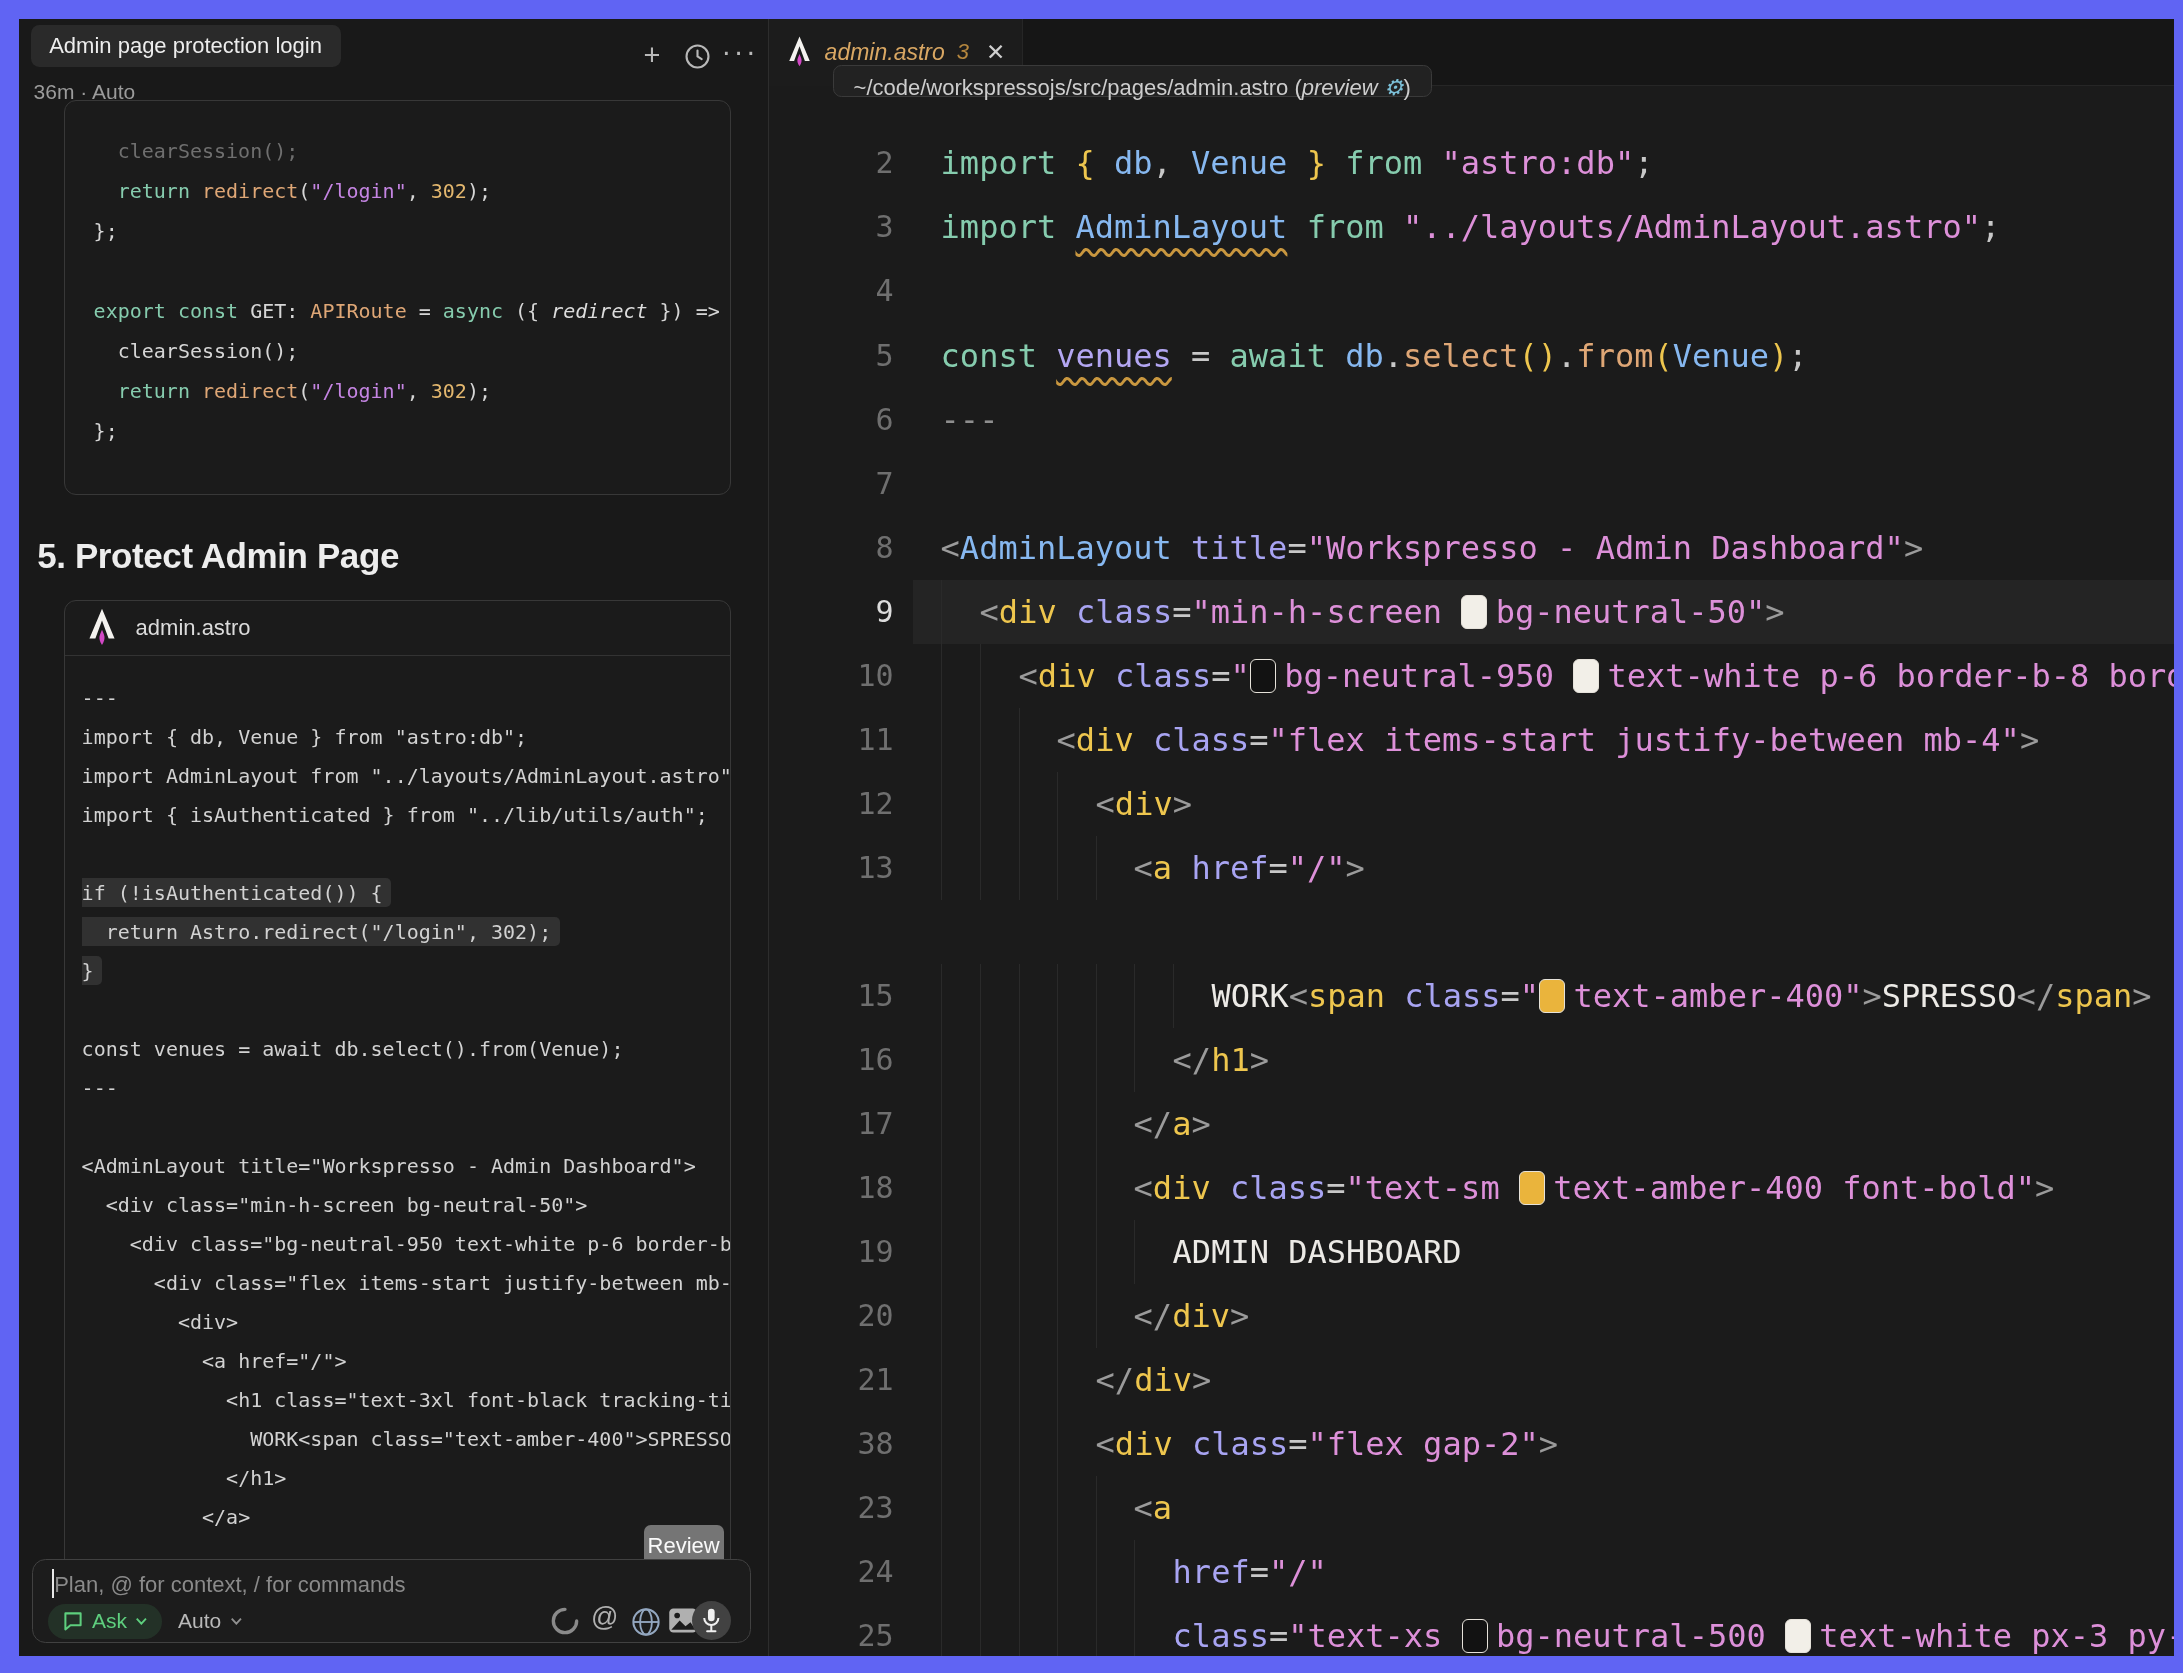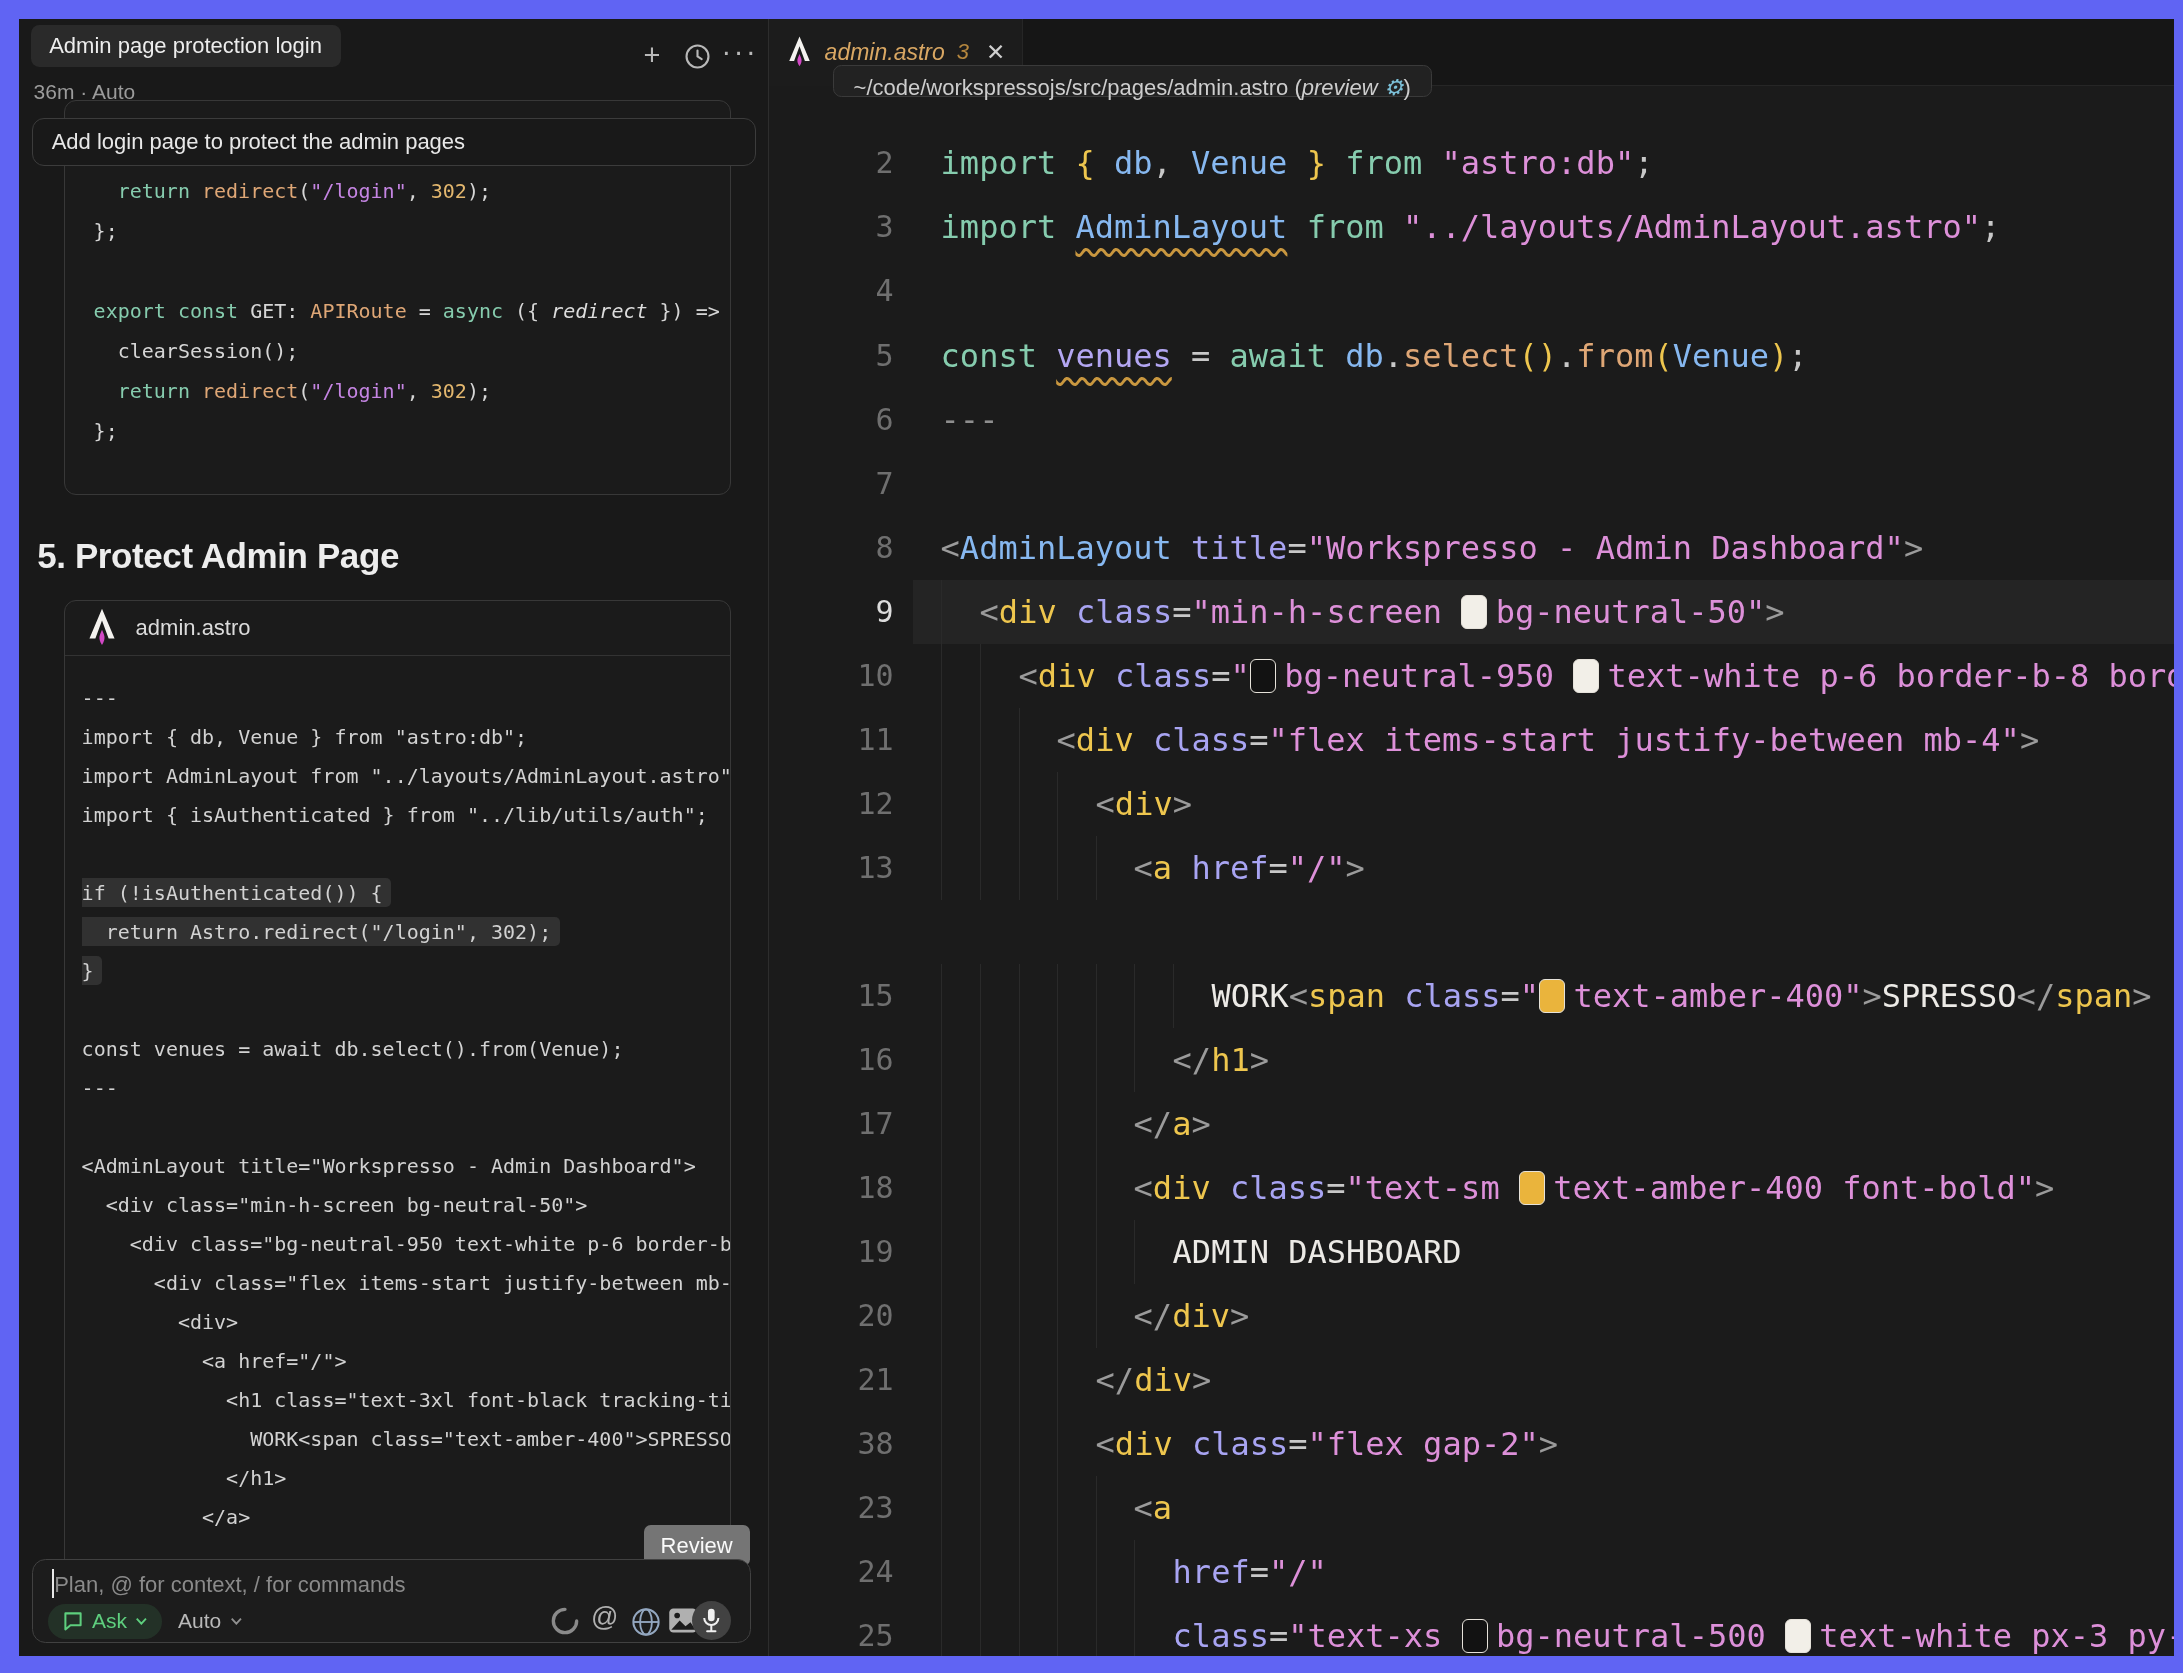--- a/index.html
+++ b/index.html
@@ -18,21 +18,21 @@
   .card{position:absolute;left:45px;width:667px;border:1.7px solid #383838;border-radius:12px;background:#1b1b1b;overflow:hidden;box-sizing:border-box;}
   #card1{top:81px;height:395px;z-index:1;}
   #card1-code{position:absolute;left:29px;top:30px;right:0;font-size:20px;line-height:40px;white-space:pre;}
   #section-heading{position:absolute;left:18.6px;top:517px;font-size:35px;font-weight:800;color:#ededed;letter-spacing:-0.4px;}
   #card2{top:581px;height:980px;z-index:1;}
   #card2-header{height:54px;border-bottom:1.7px solid #333;display:flex;align-items:center;gap:17px;padding-left:20px;}
   #card2-filename{color:#dbdbdb;font-size:22px;}
   #card2-code{position:absolute;left:17px;top:78px;right:0;font-size:20px;line-height:39px;color:#d2d2d2;white-space:pre;}
   #card2-code .row{height:39px;overflow:hidden;}
   .hl{background:#313131;border-radius:5px;padding:2.5px 8.4px;margin-left:-8.4px;}
-  #review-btn{position:absolute;left:625px;top:1506px;height:41px;line-height:41px;padding:0 17px;
+  #review-btn{position:absolute;left:625px;top:1506px;height:41px;line-height:41px;padding:0 4px;
     background:#757575;border-radius:6.8px;color:#fafafa;font-size:22px;z-index:4;}
 
   
   .kw{color:#86ccae;} .fn{color:#dfa776;} .strv{color:#c585e3;} .num{color:#e3b76e;}
   .pl{color:#d6d6d6;} .itl{color:#dcdcdc;font-style:italic;} .dim{color:#6f6f6f;}
 
   
   #composer{position:absolute;left:13.5px;top:1540px;width:719px;height:84px;border:1.7px solid #414141;
     border-radius:13.5px;background:#1c1c1c;z-index:5;box-sizing:border-box;}
   #cursor{display:inline-block;width:2.5px;height:29px;background:#e8e8e8;vertical-align:-6px;}
@@ -94,21 +94,20 @@
     <div class="hdr-ic" style="left:665px;top:24.5px;">
       <svg width="27" height="27" viewBox="0 0 32 32">
           <circle cx="16" cy="16" r="13" fill="none" stroke="#b8b8b8" stroke-width="2.5"></circle>
           <path d="M16 9 V16 L21 19" fill="none" stroke="#b8b8b8" stroke-width="2.5" stroke-linecap="round"></path>
         </svg>
     </div>
     <div class="hdr-ic" style="left:703px;top:18.6px;letter-spacing:2.5px;">···</div>
 
     <div id="meta">36m · Auto</div>
 
-    <div id="prompt-box">Add login page to protect the admin pages</div>
 
     <div id="section-heading">5. Protect Admin Page</div>
 
     <div class="card" id="card2">
       <div id="card2-header">
         <span>
           <svg width="34" height="39" viewBox="0 0 100 118">
             <path d="M50 2 L88 92 H70 L50 38 L30 92 H12 Z" fill="#f4f2ef"></path>
             <path d="M50 66 C44 82 36 90 50 112 C64 90 56 82 50 66" fill="#d148c4"></path>
           </svg>

